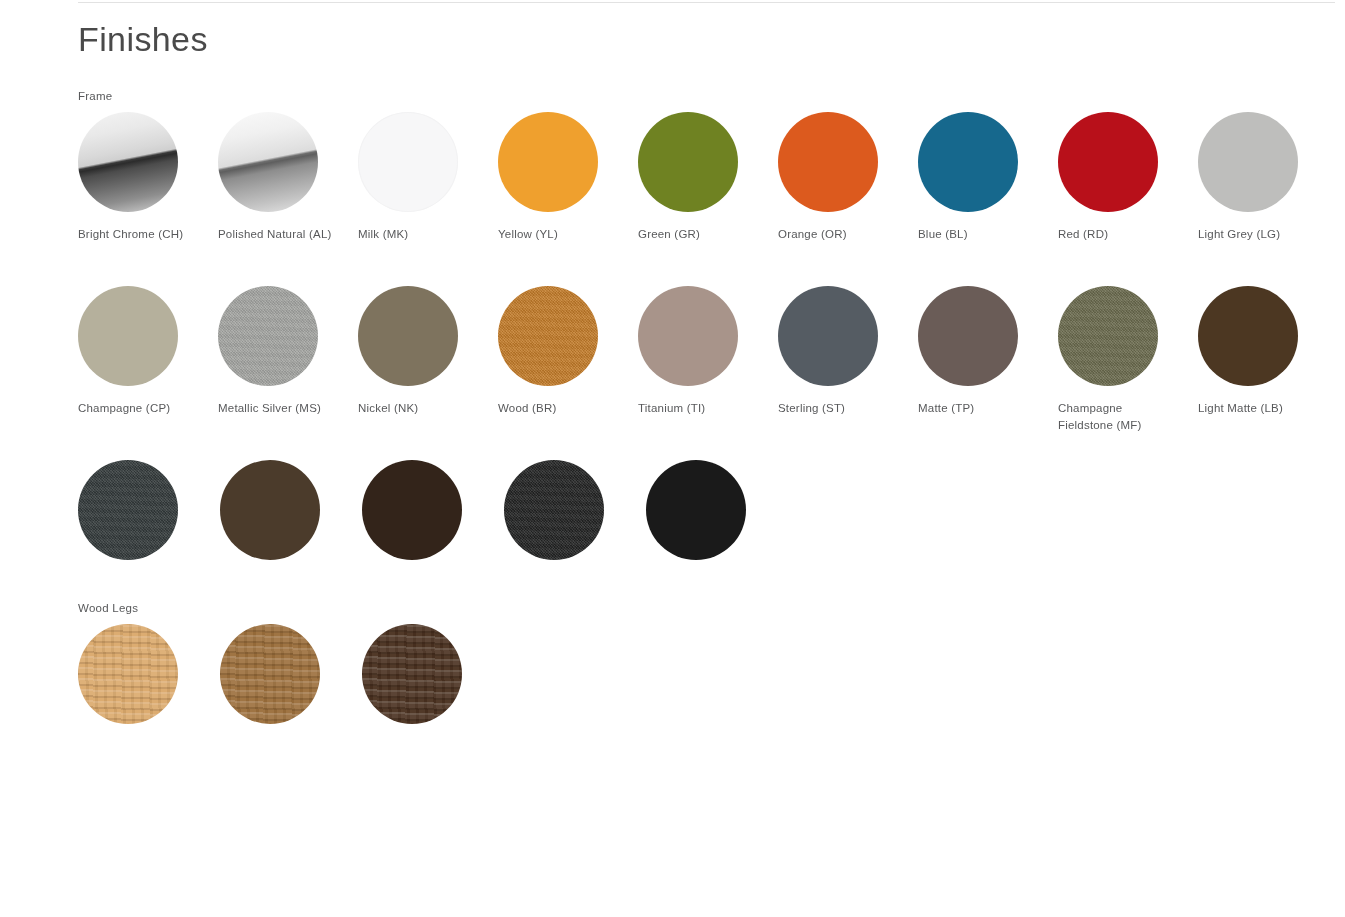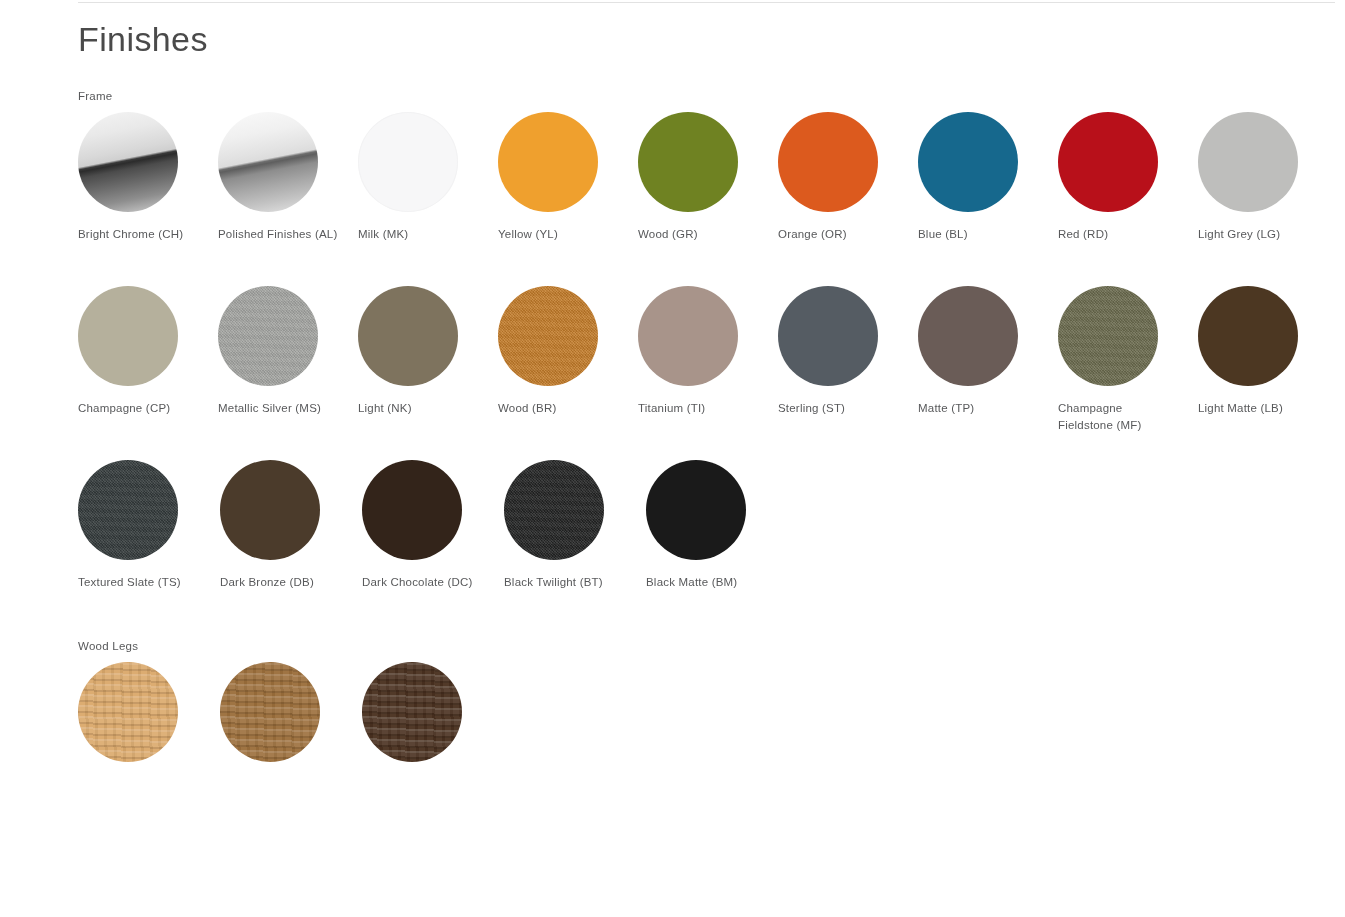--- a/index.html
+++ b/index.html
@@ -207,30 +207,30 @@
             </div>
             <div class="swatch-cell">
               <span class="swatch-circle" style="background-color: rgb(190, 190, 188);"></span>
             </div>
           </div>
           <div class="labels-row">
             <div class="label-cell">
               <span class="swatch-label">Bright Chrome (CH)</span>
             </div>
             <div class="label-cell">
-              <span class="swatch-label">Polished Finishes (AL)</span>
+              <span class="swatch-label">Polished Natural (AL)</span>
             </div>
             <div class="label-cell">
               <span class="swatch-label">Milk (MK)</span>
             </div>
             <div class="label-cell">
               <span class="swatch-label">Yellow (YL)</span>
             </div>
             <div class="label-cell">
-              <span class="swatch-label">Wood (GR)</span>
+              <span class="swatch-label">Green (GR)</span>
             </div>
             <div class="label-cell">
               <span class="swatch-label">Orange (OR)</span>
             </div>
             <div class="label-cell">
               <span class="swatch-label">Blue (BL)</span>
             </div>
             <div class="label-cell">
               <span class="swatch-label">Red (RD)</span>
             </div>
@@ -269,21 +269,21 @@
             </div>
           </div>
           <div class="labels-row">
             <div class="label-cell">
               <span class="swatch-label">Champagne (CP)</span>
             </div>
             <div class="label-cell">
               <span class="swatch-label">Metallic Silver (MS)</span>
             </div>
             <div class="label-cell">
-              <span class="swatch-label">Light (NK)</span>
+              <span class="swatch-label">Nickel (NK)</span>
             </div>
             <div class="label-cell">
               <span class="swatch-label">Wood (BR)</span>
             </div>
             <div class="label-cell">
               <span class="swatch-label">Titanium (TI)</span>
             </div>
             <div class="label-cell">
               <span class="swatch-label">Sterling (ST)</span>
             </div>
@@ -306,37 +306,20 @@
               <span class="swatch-circle" style="background-color: rgb(75, 59, 43);"></span>
             </div>
             <div class="swatch-cell">
               <span class="swatch-circle" style="background-color: rgb(51, 36, 26);"></span>
             </div>
             <div class="swatch-cell">
               <span class="swatch-circle fin-texture" style="background-color: rgb(35, 36, 36);"></span>
             </div>
             <div class="swatch-cell">
               <span class="swatch-circle" style="background-color: rgb(26, 26, 26);"></span>
-            </div>
-          </div>
-          <div class="labels-row">
-            <div class="label-cell">
-              <span class="swatch-label">Textured Slate (TS)</span>
-            </div>
-            <div class="label-cell">
-              <span class="swatch-label">Dark Bronze (DB)</span>
-            </div>
-            <div class="label-cell">
-              <span class="swatch-label">Dark Chocolate (DC)</span>
-            </div>
-            <div class="label-cell">
-              <span class="swatch-label">Black Twilight (BT)</span>
-            </div>
-            <div class="label-cell">
-              <span class="swatch-label">Black Matte (BM)</span>
             </div>
           </div>
         </div>
         <div class="group wood">
           <div class="group-label">Wood Legs</div>
           <div class="row-block">
             <div class="swatch-cell">
               <span class="swatch-circle fin-wood" style="background-color: rgb(219, 169, 108);"></span>
             </div>
             <div class="swatch-cell">

